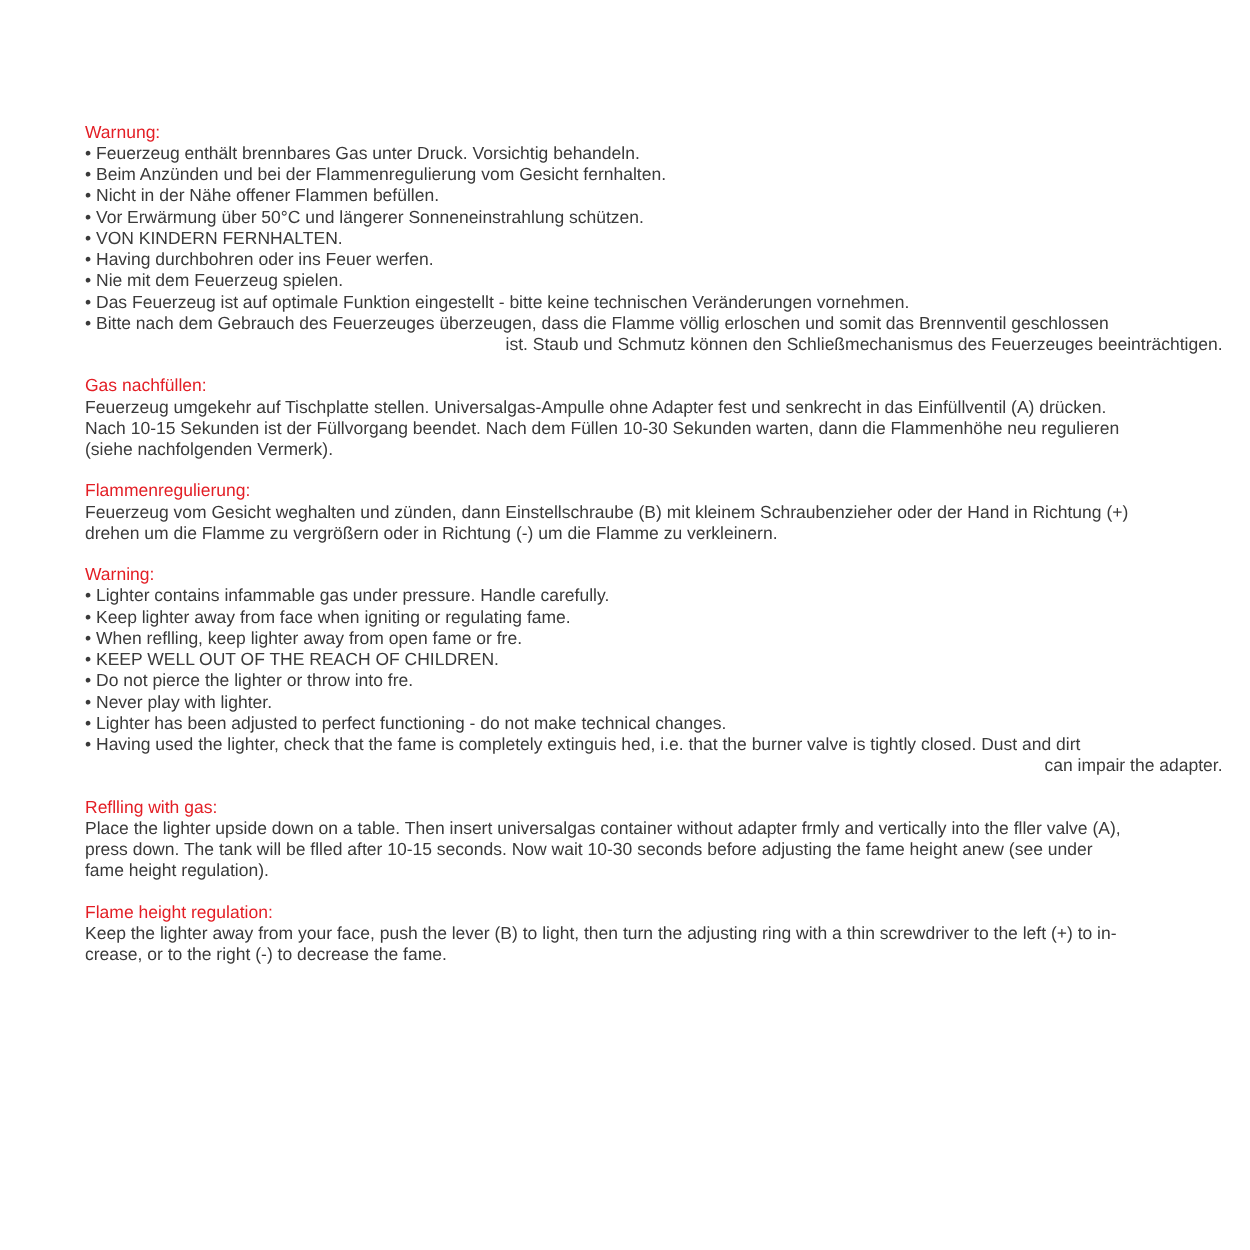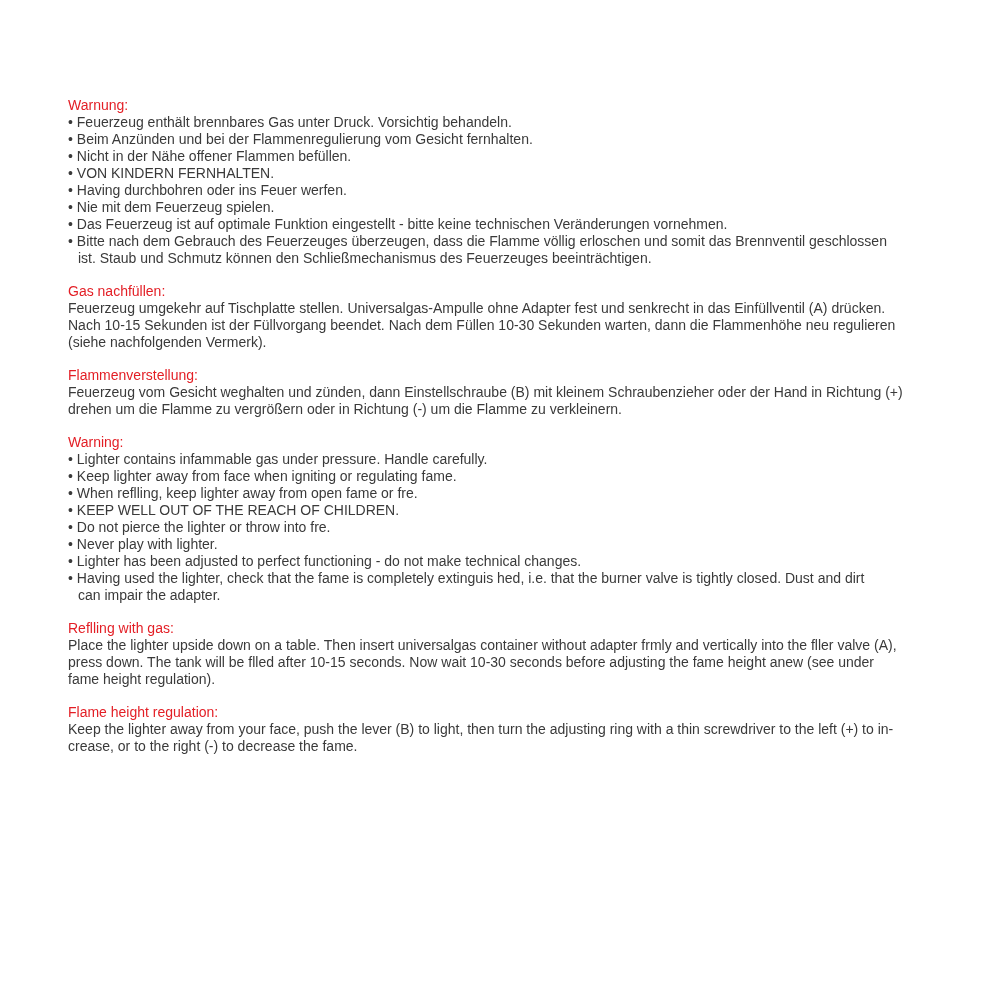--- a/index.html
+++ b/index.html
@@ -26,46 +26,48 @@
   }
   section { margin-bottom: 16px; }
   .heading {
     color: var(--heading-color);
   }
   .line {
     white-space: nowrap;
   }
   .line.indent {
     padding-left: 10px;
+    text-align: right;
   }
 </style>
 </head>
 <body>
 
 <main>
     <section>
       <div class="heading">Warnung:</div>
       <div class="line">• Feuerzeug enthält brennbares Gas unter Druck. Vorsichtig behandeln.</div>
       <div class="line">• Beim Anzünden und bei der Flammenregulierung vom Gesicht fernhalten.</div>
       <div class="line">• Nicht in der Nähe offener Flammen befüllen.</div>
+      <div class="line">• Vor Erwärmung über 50°C und längerer Sonneneinstrahlung schützen.</div>
       <div class="line">• VON KINDERN FERNHALTEN.</div>
       <div class="line">• Having durchbohren oder ins Feuer werfen.</div>
       <div class="line">• Nie mit dem Feuerzeug spielen.</div>
       <div class="line">• Das Feuerzeug ist auf optimale Funktion eingestellt - bitte keine technischen Veränderungen vornehmen.</div>
       <div class="line">• Bitte nach dem Gebrauch des Feuerzeuges überzeugen, dass die Flamme völlig erloschen und somit das Brennventil geschlossen</div>
       <div class="line indent">ist. Staub und Schmutz können den Schließmechanismus des Feuerzeuges beeinträchtigen.</div>
     </section>
     <section>
       <div class="heading">Gas nachfüllen:</div>
       <div class="line">Feuerzeug umgekehr auf Tischplatte stellen. Universalgas-Ampulle ohne Adapter fest und senkrecht in das Einfüllventil (A) drücken.</div>
       <div class="line">Nach 10-15 Sekunden ist der Füllvorgang beendet. Nach dem Füllen 10-30 Sekunden warten, dann die Flammenhöhe neu regulieren</div>
       <div class="line">(siehe nachfolgenden Vermerk).</div>
     </section>
     <section>
-      <div class="heading">Flammenverstellung:</div>
+      <div class="heading">Flammenregulierung:</div>
       <div class="line">Feuerzeug vom Gesicht weghalten und zünden, dann Einstellschraube (B) mit kleinem Schraubenzieher oder der Hand in Richtung (+)</div>
       <div class="line">drehen um die Flamme zu vergrößern oder in Richtung (-) um die Flamme zu verkleinern.</div>
     </section>
     <section>
       <div class="heading">Warning:</div>
       <div class="line">• Lighter contains infammable gas under pressure. Handle carefully.</div>
       <div class="line">• Keep lighter away from face when igniting or regulating fame.</div>
       <div class="line">• When reflling, keep lighter away from open fame or fre.</div>
       <div class="line">• KEEP WELL OUT OF THE REACH OF CHILDREN.</div>
       <div class="line">• Do not pierce the lighter or throw into fre.</div>

